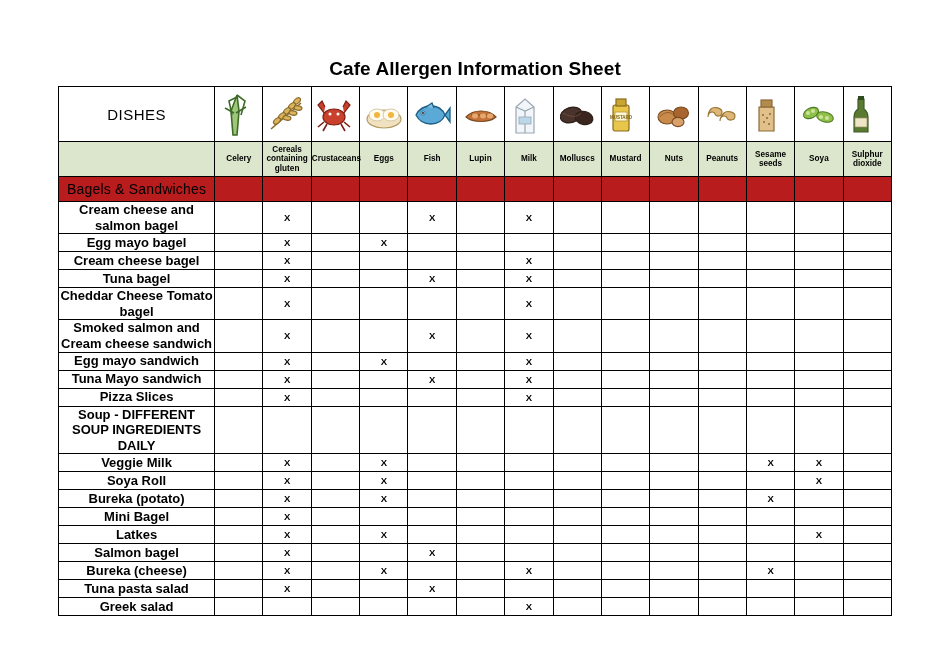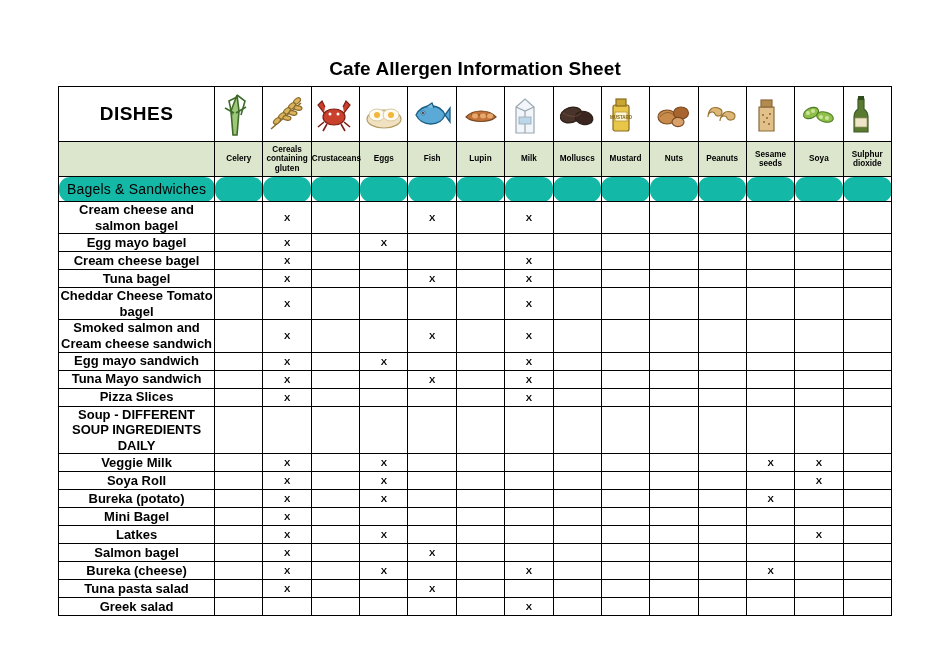--- a/index.html
+++ b/index.html
@@ -43,22 +43,22 @@
     border: 1px solid #000;
     padding: 0;
     vertical-align: middle;
     text-align: center;
   }
   
   col.c-dish { width: 155px; }
   col.c-al   { width: 48px; }
 
   .dishes-head {
-    font-size: 19px;
-    font-weight: bold;
+    font-size: 15px;
+    font-weight: normal;
     height: 54px;
     letter-spacing: 0.5px;
   }
   .icon-cell {
     height: 54px;
     padding: 2px 0;
   }
   .icon-cell .ico {
     display: block;
     margin: 0 auto;
@@ -67,23 +67,22 @@
     height: 34px;
     font-size: 8.2px;
     font-weight: bold;
     line-height: 1.15;
     padding: 2px 1px;
   }
   .blank-head {
     height: 34px;
   }
   .section-row td {
-    background: #14b8a6;
+    background: #b91c1c;
     height: 24px;
-    border-radius: 11px;
   }
   .section-label {
     text-align: left;
     font-size: 14px;
     font-weight: normal;
     padding-left: 6px;
     letter-spacing: 0.2px;
   }
   .dish-name {
     font-size: 13px;

